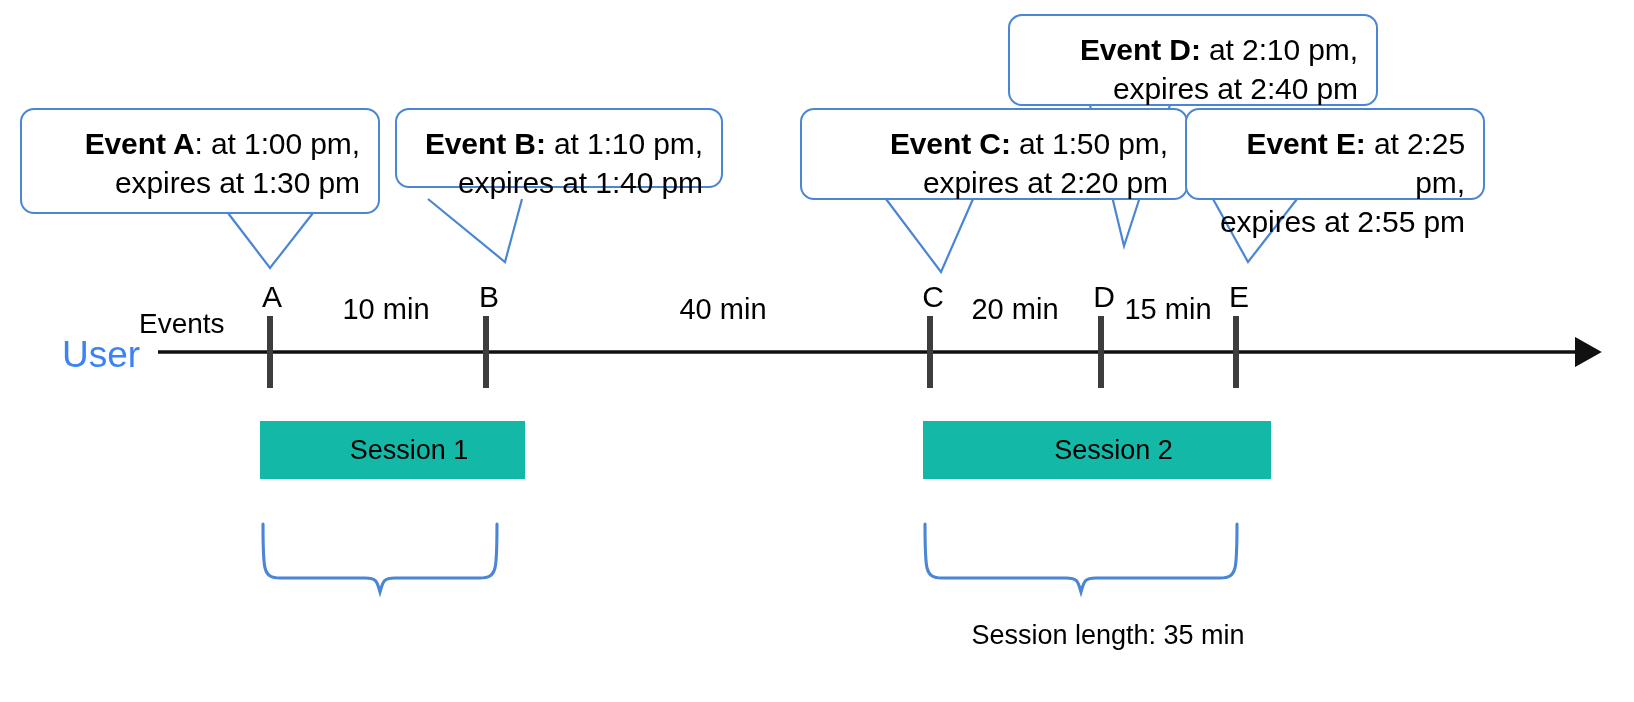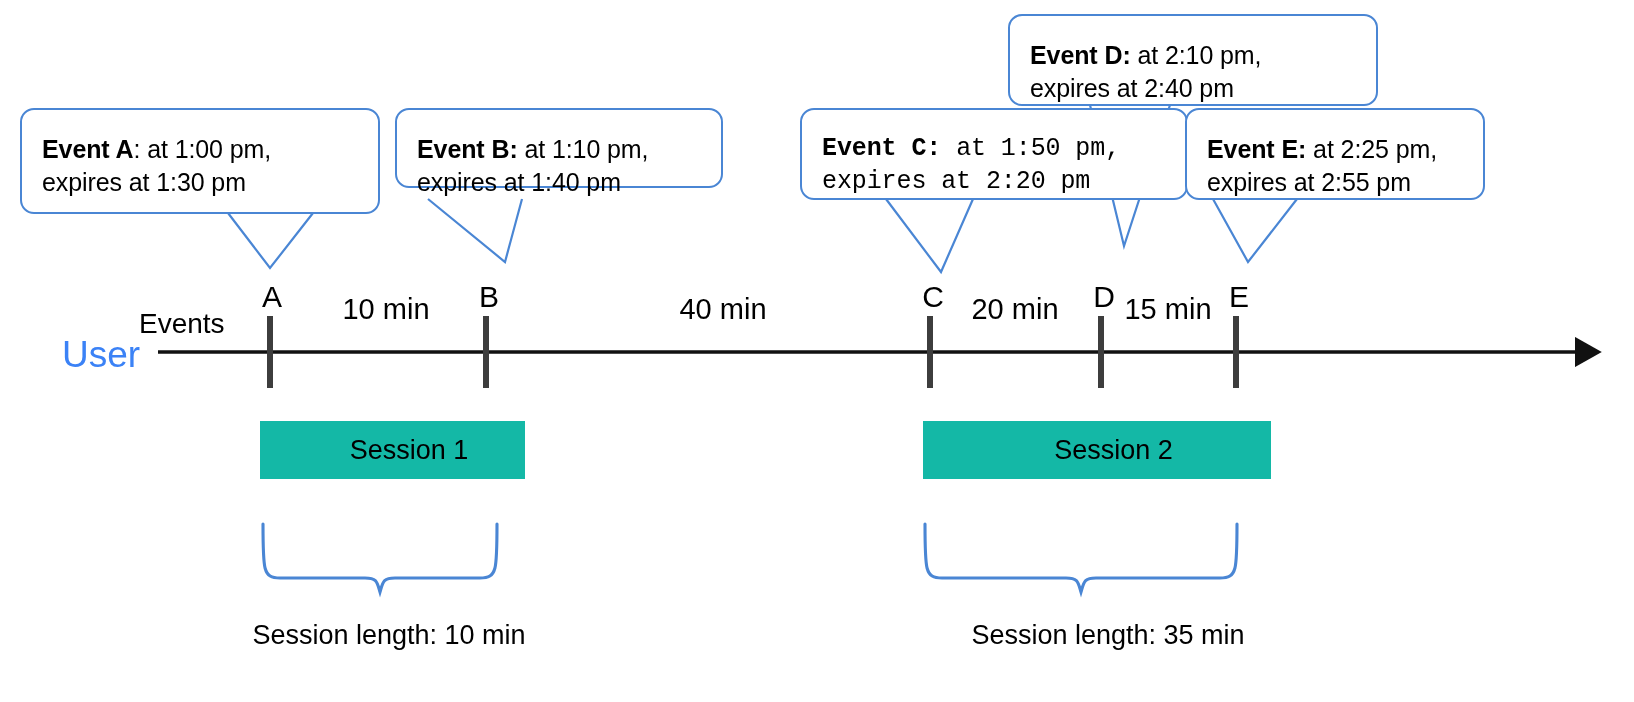--- a/index.html
+++ b/index.html
@@ -23,26 +23,27 @@
     height: 702px;
   }
 
   
   .callout {
     position: absolute;
     box-sizing: border-box;
     border: 2.2px solid #4a86d4;
     border-radius: 14px;
     background: #ffffff;
-    font-size: 25px;
+    font-size: 30px;
     line-height: 1.30;
     color: #000000;
-    padding: 23px 18px 14px 20px;
+    padding: 14px 18px 14px 20px;
     letter-spacing: -0.1px;
     z-index: 6;
+    text-align: right;
   }
   .callout .ttl { font-weight: bold; }
   .callout .body { font-weight: normal; }
 
   
   svg.layer {
     position: absolute;
     left: 0; top: 0;
     width: 1634px;
     height: 702px;
@@ -119,21 +120,21 @@
   <div class="callout" id="callout-a" style="left:20px; top:108px; width:360px; height:106px;">
     <span class="ttl">Event A</span><span class="body">:</span><span class="body"> at 1:00 pm,</span><br>
     <span class="body">expires at 1:30 pm</span>
   </div>
 
   <div class="callout" id="callout-b" style="left:395px; top:108px; width:328px; height:80px;">
     <span class="ttl">Event B</span><span class="ttl">:</span><span class="body"> at 1:10 pm,</span><br>
     <span class="body">expires at 1:40 pm</span>
   </div>
 
-  <div class="callout" id="callout-c" style="left:800px; top:108px; width:388px; height:92px;font-family:Liberation Mono, monospace;">
+  <div class="callout" id="callout-c" style="left:800px; top:108px; width:388px; height:92px;">
     <span class="ttl">Event C</span><span class="ttl">:</span><span class="body"> at 1:50 pm,</span><br>
     <span class="body">expires at 2:20 pm</span>
   </div>
 
   <div class="callout" id="callout-d" style="left:1008px; top:14px; width:370px; height:92px;">
     <span class="ttl">Event D</span><span class="ttl">:</span><span class="body"> at 2:10 pm,</span><br>
     <span class="body">expires at 2:40 pm</span>
   </div>
 
   <div class="callout" id="callout-e" style="left:1185px; top:108px; width:300px; height:92px;">
@@ -203,16 +204,15 @@
 
     <path d="M 925 524
              C 925 570, 925 578, 942 578
              L 1066 578
              C 1078 578, 1078 582, 1081 592
              C 1084 582, 1084 578, 1096 578
              L 1220 578
              C 1237 578, 1237 570, 1237 524" fill="none" stroke="#4a86d4" stroke-width="3.1" stroke-linecap="round"></path>
   </svg>
 
-  <div class="session-len" style="left:389px; top:622px;">Session length: 10 min</div>
   <div class="session-len" style="left:1108px; top:622px;">Session length: 35 min</div>
 
 </div>
 
 </body></html>

